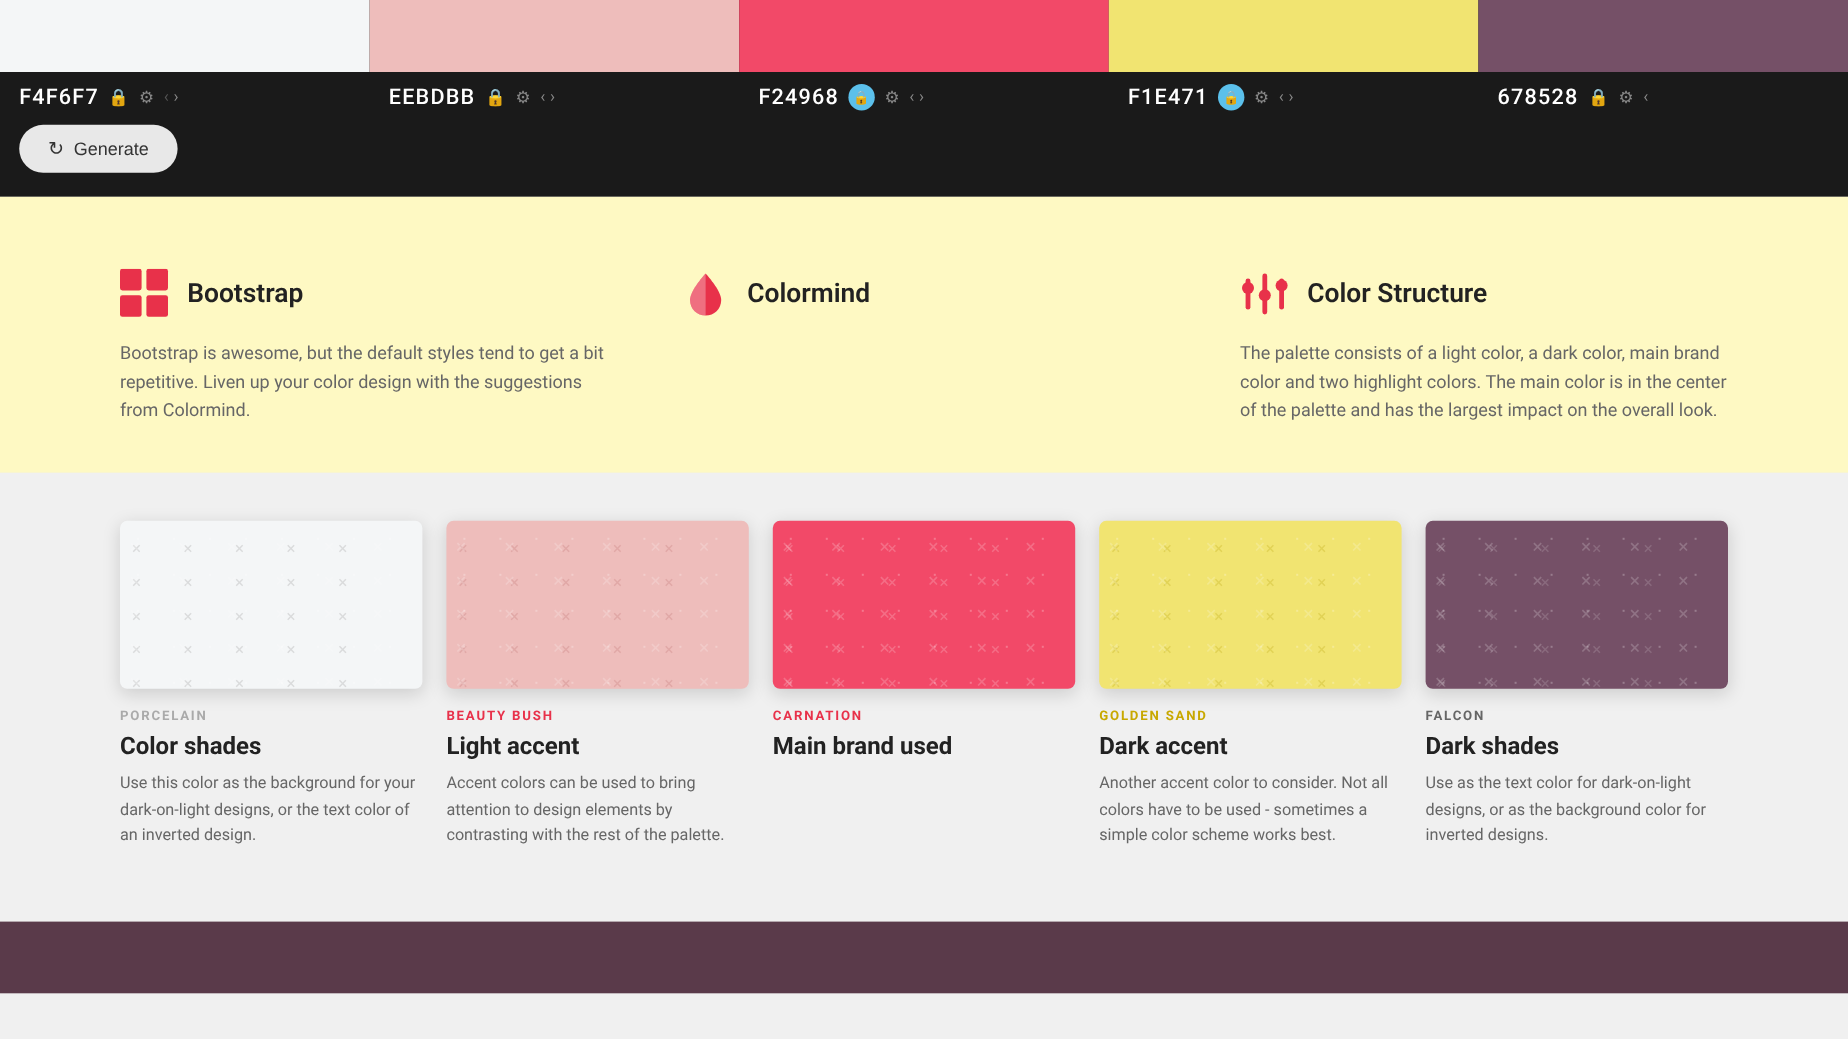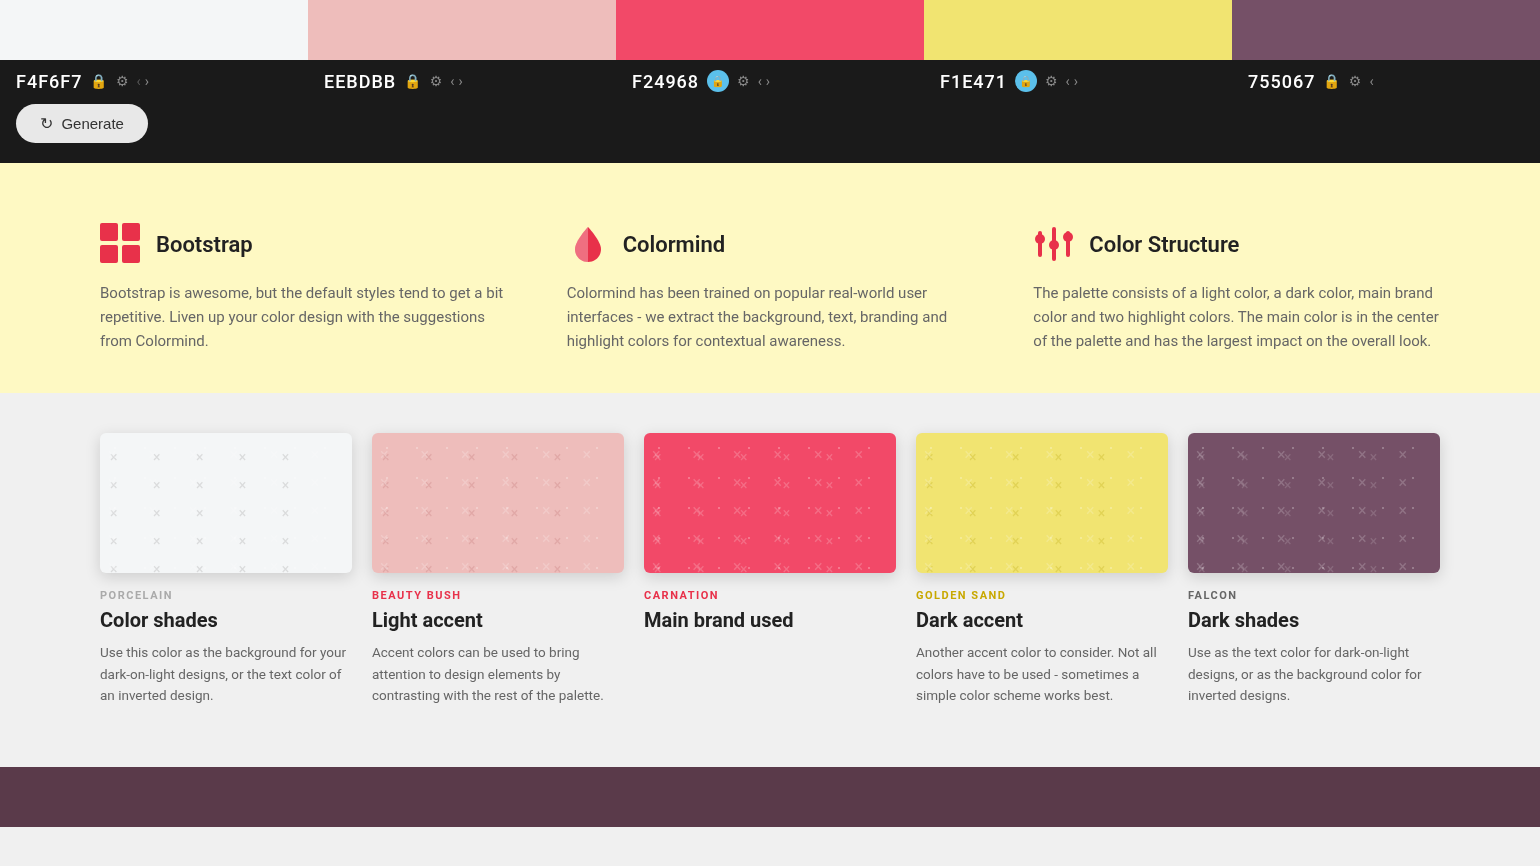--- a/index.html
+++ b/index.html
@@ -248,21 +248,21 @@
       <span class="color-hex">F1E471</span>
       <div class="lock-badge">🔒</div>
       <span class="ctrl-icon">⚙</span>
       <div class="nav-arrows">
         <span class="nav-arrow">‹</span>
         <span class="nav-arrow">›</span>
       </div>
     </div>
 
     <div class="color-control">
-      <span class="color-hex">755067</span>
+      <span class="color-hex">678528</span>
       <span class="ctrl-icon">🔒</span>
       <span class="ctrl-icon">⚙</span>
       <div class="nav-arrows">
         <span class="nav-arrow">‹</span>
         <span class="nav-arrow" style="visibility:hidden;">›</span>
       </div>
     </div>
   </div>
 
   <button class="generate-btn">
@@ -291,21 +291,20 @@
   <div class="feature">
     <div class="feature-header">
       <div class="feature-icon">
         <svg viewBox="0 0 42 42" fill="none" xmlns="http://www.w3.org/2000/svg">
           <path d="M21 4 C21 4 8 18 8 26 C8 33.7 13.9 39 21 39 C28.1 39 34 33.7 34 26 C34 18 21 4 21 4Z" fill="#e8314a"></path>
           <path d="M21 4 C21 4 8 18 8 26 C8 33.7 13.9 39 21 39" fill="white" opacity="0.3"></path>
         </svg>
       </div>
       <span class="feature-title">Colormind</span>
     </div>
-    <p class="feature-desc">Colormind has been trained on popular real-world user interfaces - we extract the background, text, branding and highlight colors for contextual awareness.</p>
   </div>
 
   <div class="feature">
     <div class="feature-header">
       <div class="feature-icon">
         <svg viewBox="0 0 42 42" fill="none" xmlns="http://www.w3.org/2000/svg">
           <line x1="7" y1="10" x2="7" y2="32" stroke="#e8314a" stroke-width="4" stroke-linecap="round"></line>
           <circle cx="7" cy="16" r="5" fill="#e8314a"></circle>
           <line x1="21" y1="6" x2="21" y2="36" stroke="#e8314a" stroke-width="4" stroke-linecap="round"></line>
           <circle cx="21" cy="22" r="5" fill="#e8314a"></circle>

